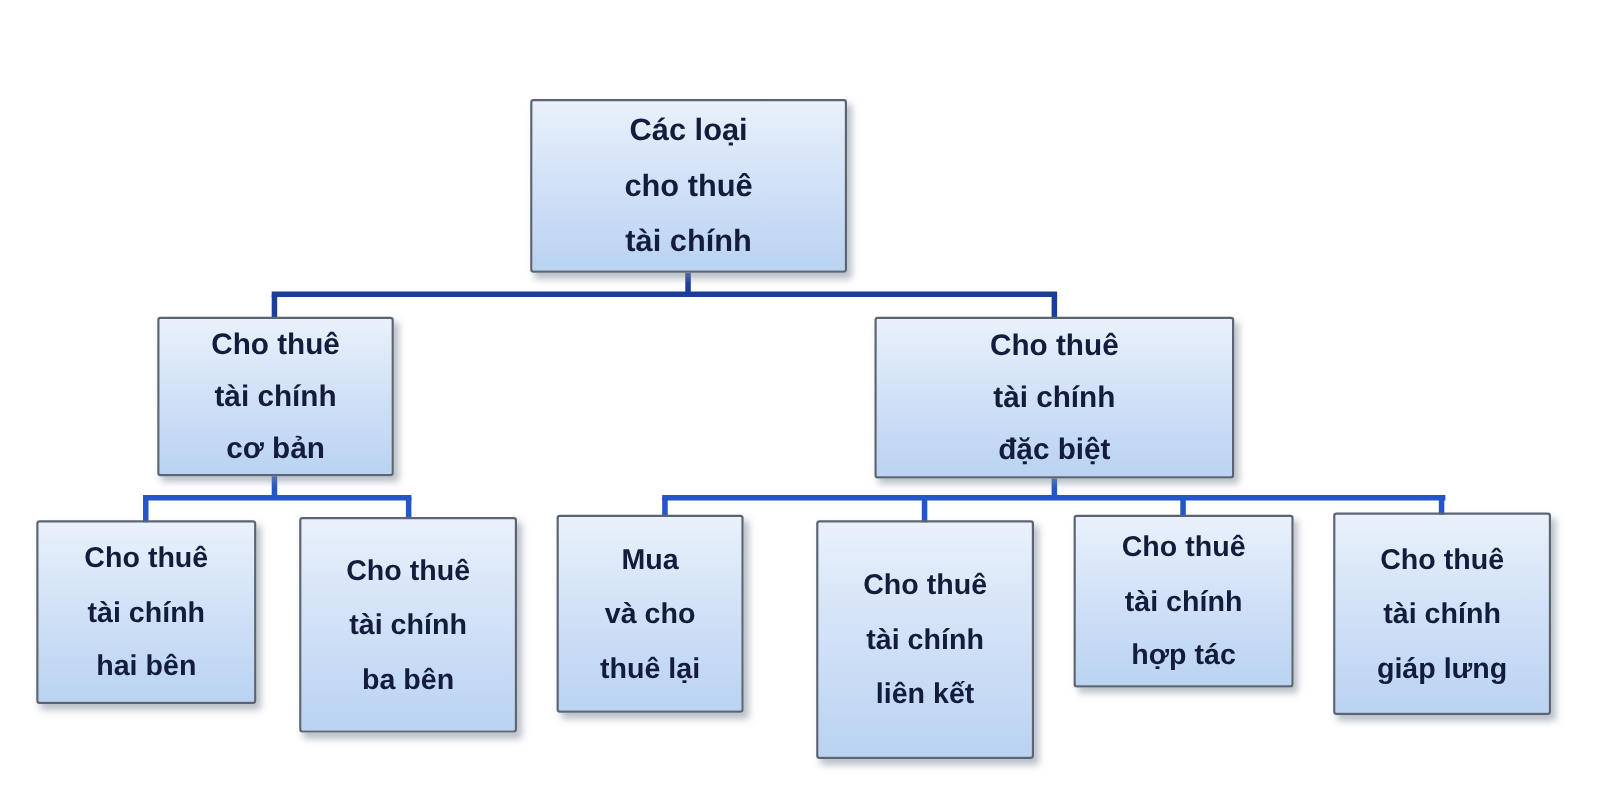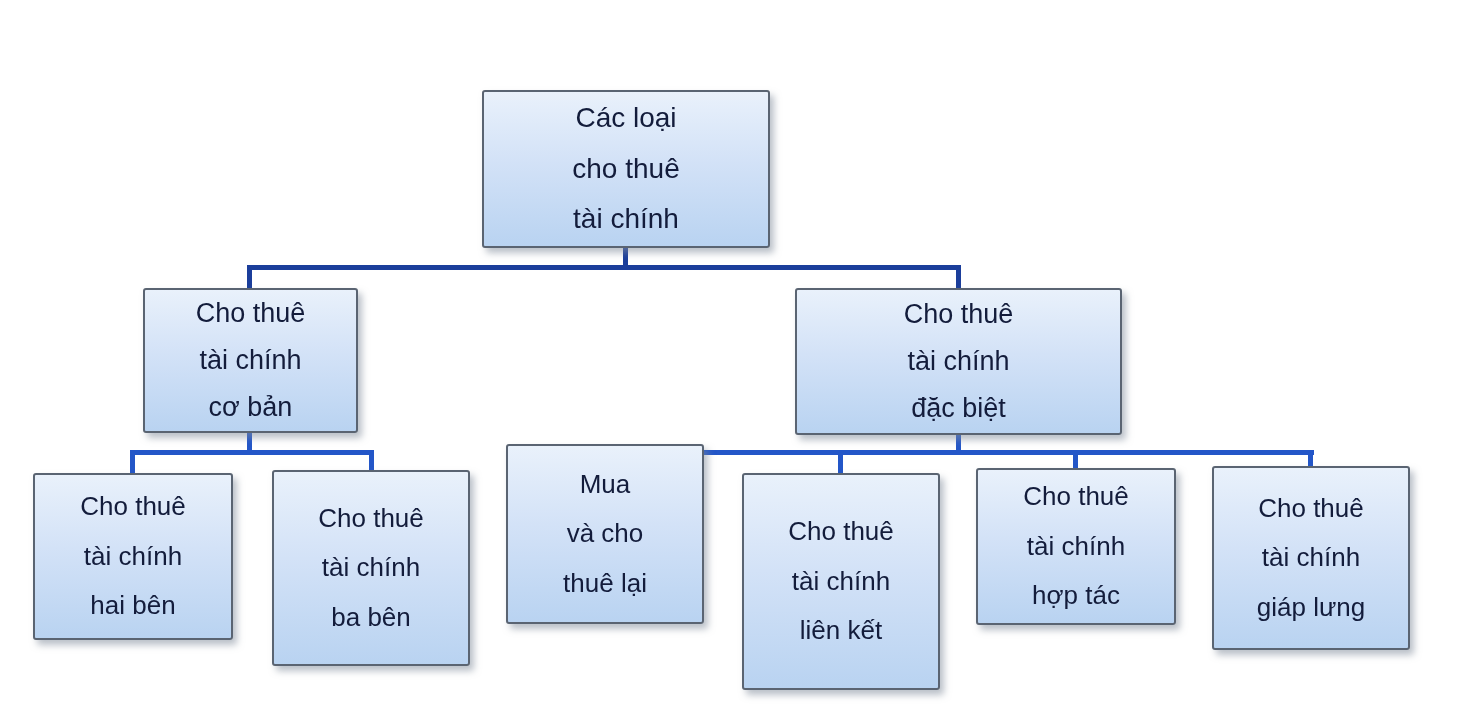--- a/index.html
+++ b/index.html
@@ -23,21 +23,21 @@
     background: linear-gradient(180deg,
       var(--box-fill-top, #e9f1fb) 0%,
       #d3e2f7 45%,
       var(--box-fill-bottom, #b9d3f1) 100%);
     box-shadow: 4px 5px 7px rgba(130,140,155,0.55);
     display: flex;
     align-items: center;
     justify-content: center;
     text-align: center;
     color: var(--text, #131c3b);
-    font-weight: 400;
+    font-weight: 700;
     white-space: pre-line;
   }
   .node.lvl1 { font-size: 28px; line-height: 1.8; }
   .node.lvl2 { font-size: 27px; line-height: 1.75; }
   .node.lvl3 { font-size: 26px; line-height: 1.9; }
 
   .line {
     position: absolute;
     background: var(--connector-branch, #2356c8);
   }
@@ -60,21 +60,21 @@
   #drop-l4     { left: 838px; top: 452px; width: 5px; height: 23px; }
   #drop-l5     { left: 1073px; top: 452px; width: 5px; height: 18px; }
   #drop-l6     { left: 1308px; top: 452px; width: 5px; height: 16px; }
 
   
   #node-root    { left: 482px;  top: 90px;  width: 288px; height: 158px; }
   #node-basic   { left: 143px;  top: 288px; width: 215px; height: 145px; }
   #node-special { left: 795px;  top: 288px; width: 327px; height: 147px; }
   #node-l1      { left: 33px;   top: 473px; width: 200px; height: 167px; }
   #node-l2      { left: 272px;  top: 470px; width: 198px; height: 196px; }
-  #node-l3      { left: 506px;  top: 444px; width: 198px; height: 180px; }
+  #node-l3      { left: 506px;  top: 468px; width: 170px; height: 180px; }
   #node-l4      { left: 742px;  top: 473px; width: 198px; height: 217px; }
   #node-l5      { left: 976px;  top: 468px; width: 200px; height: 157px; }
   #node-l6      { left: 1212px; top: 466px; width: 198px; height: 184px; }
 </style>
 </head>
 <body>
 
 <div class="canvas">
 
   <div class="line top" id="stem-root"></div>

